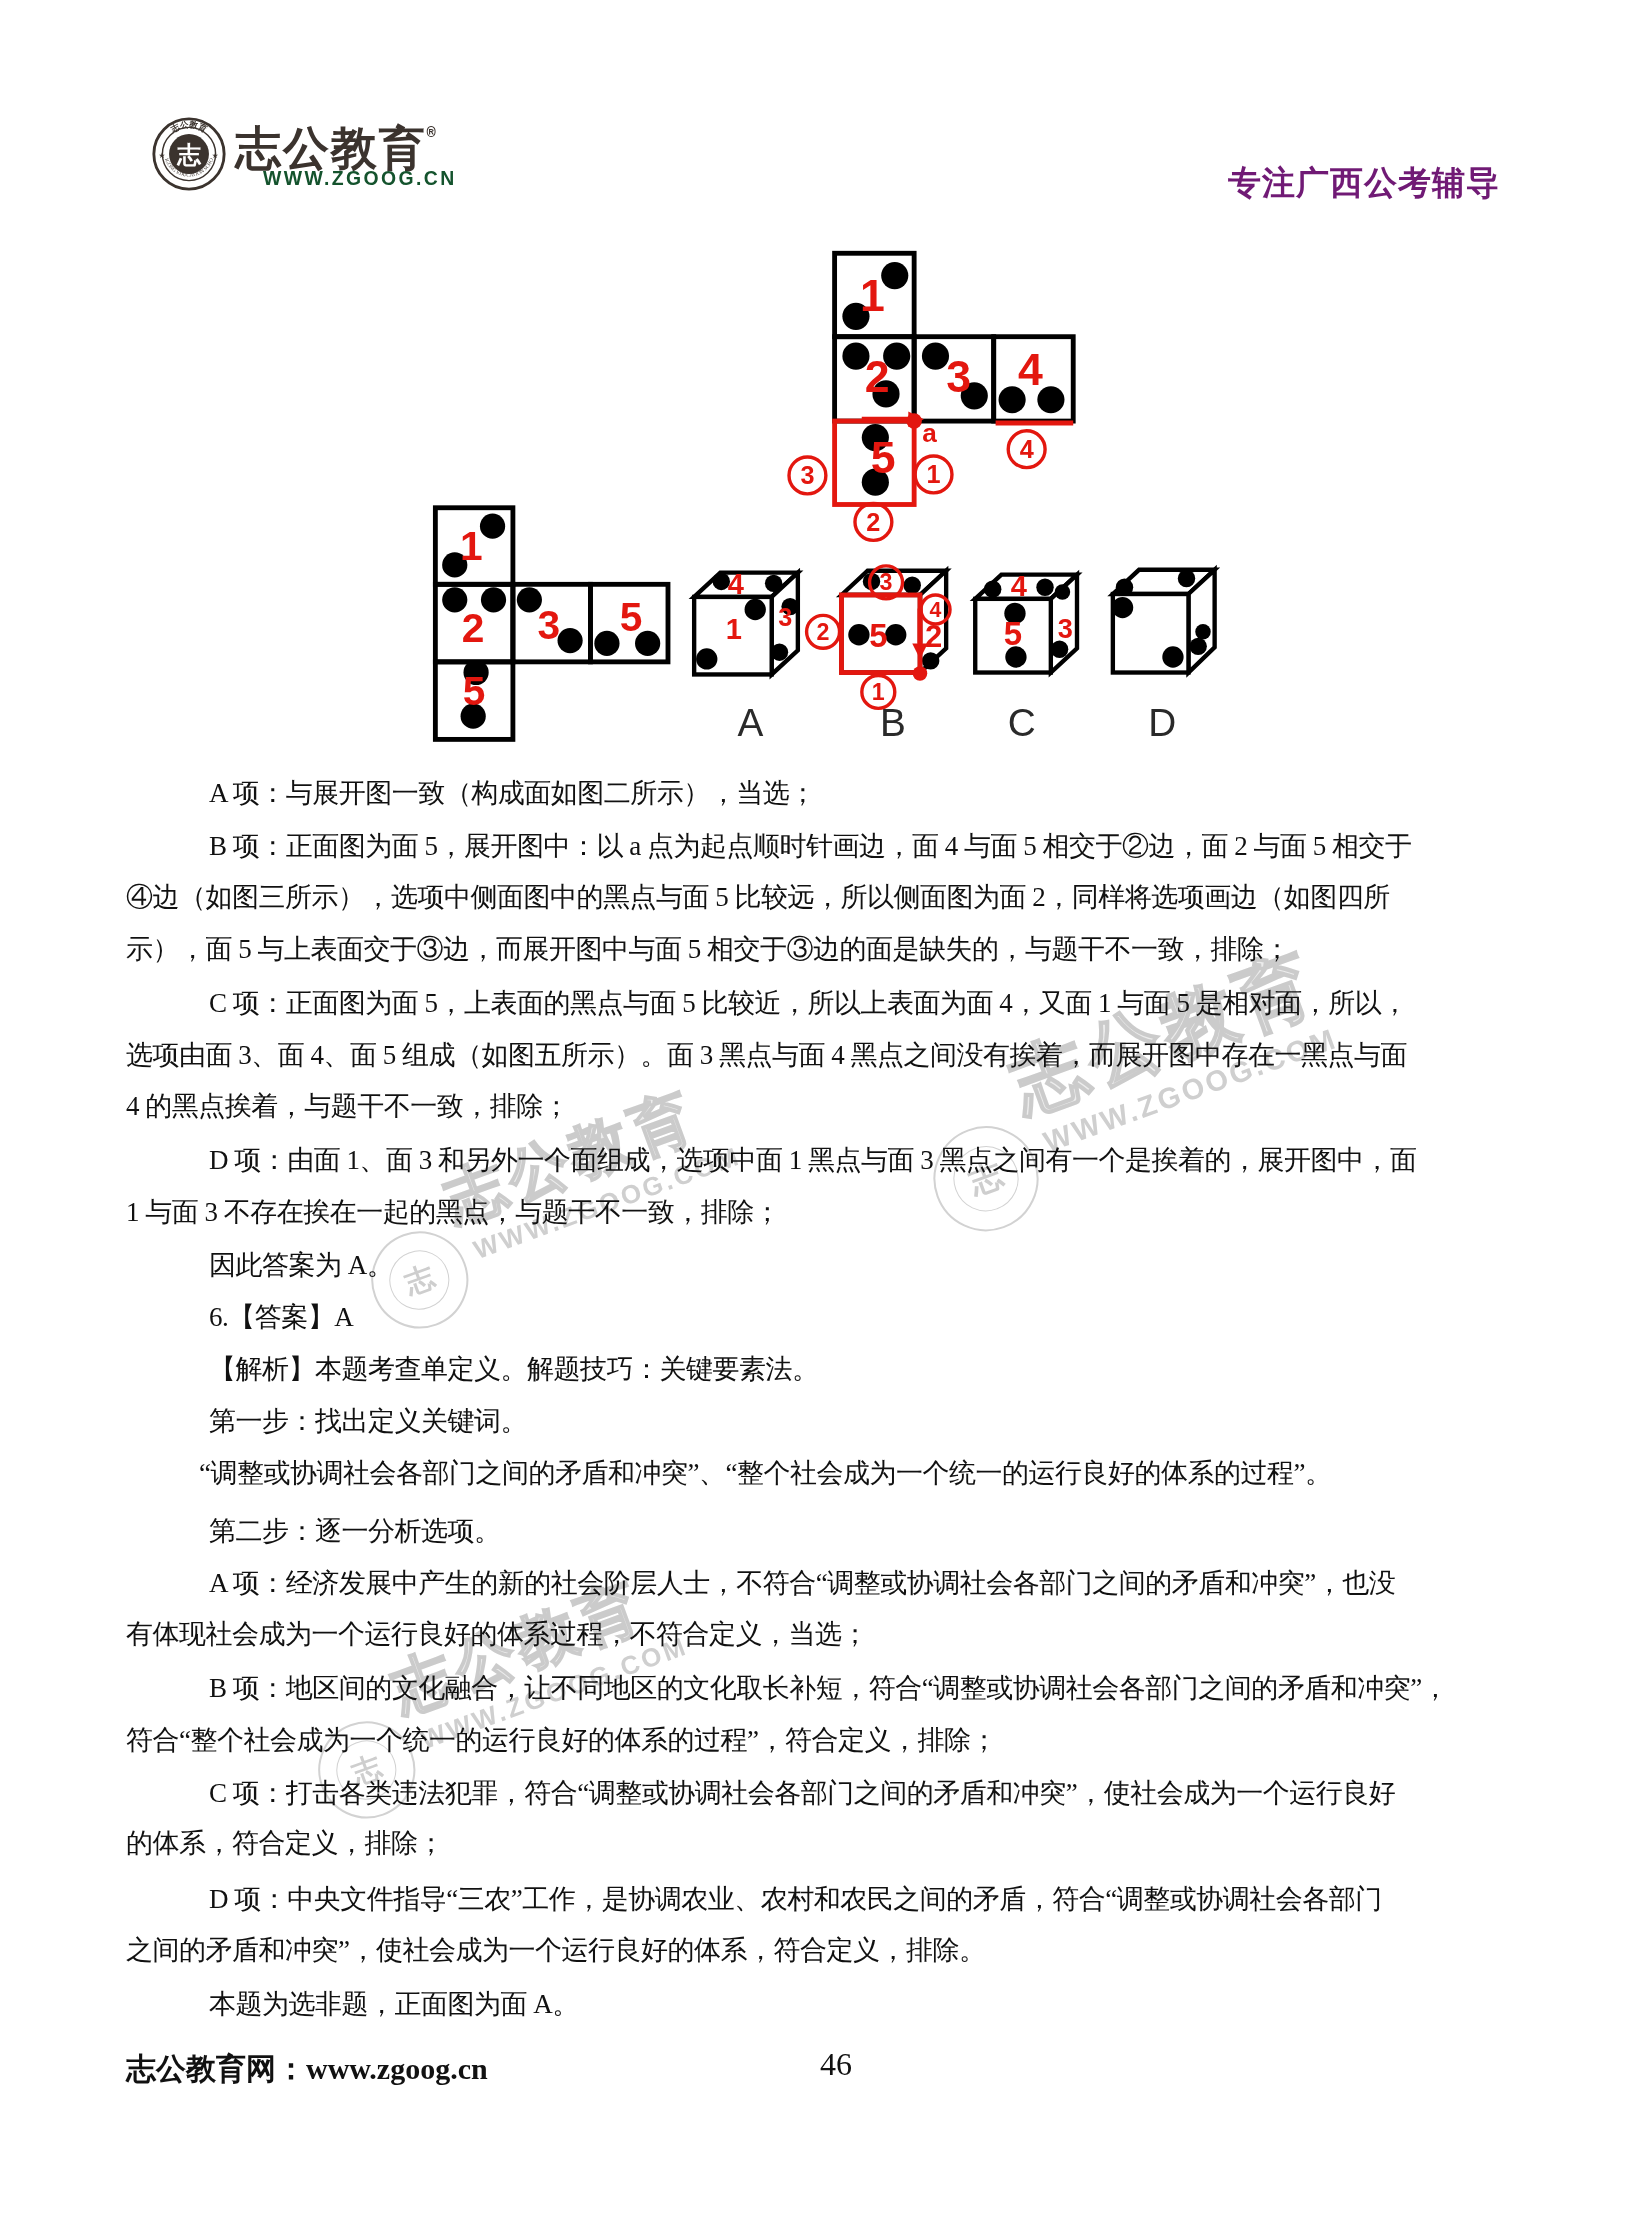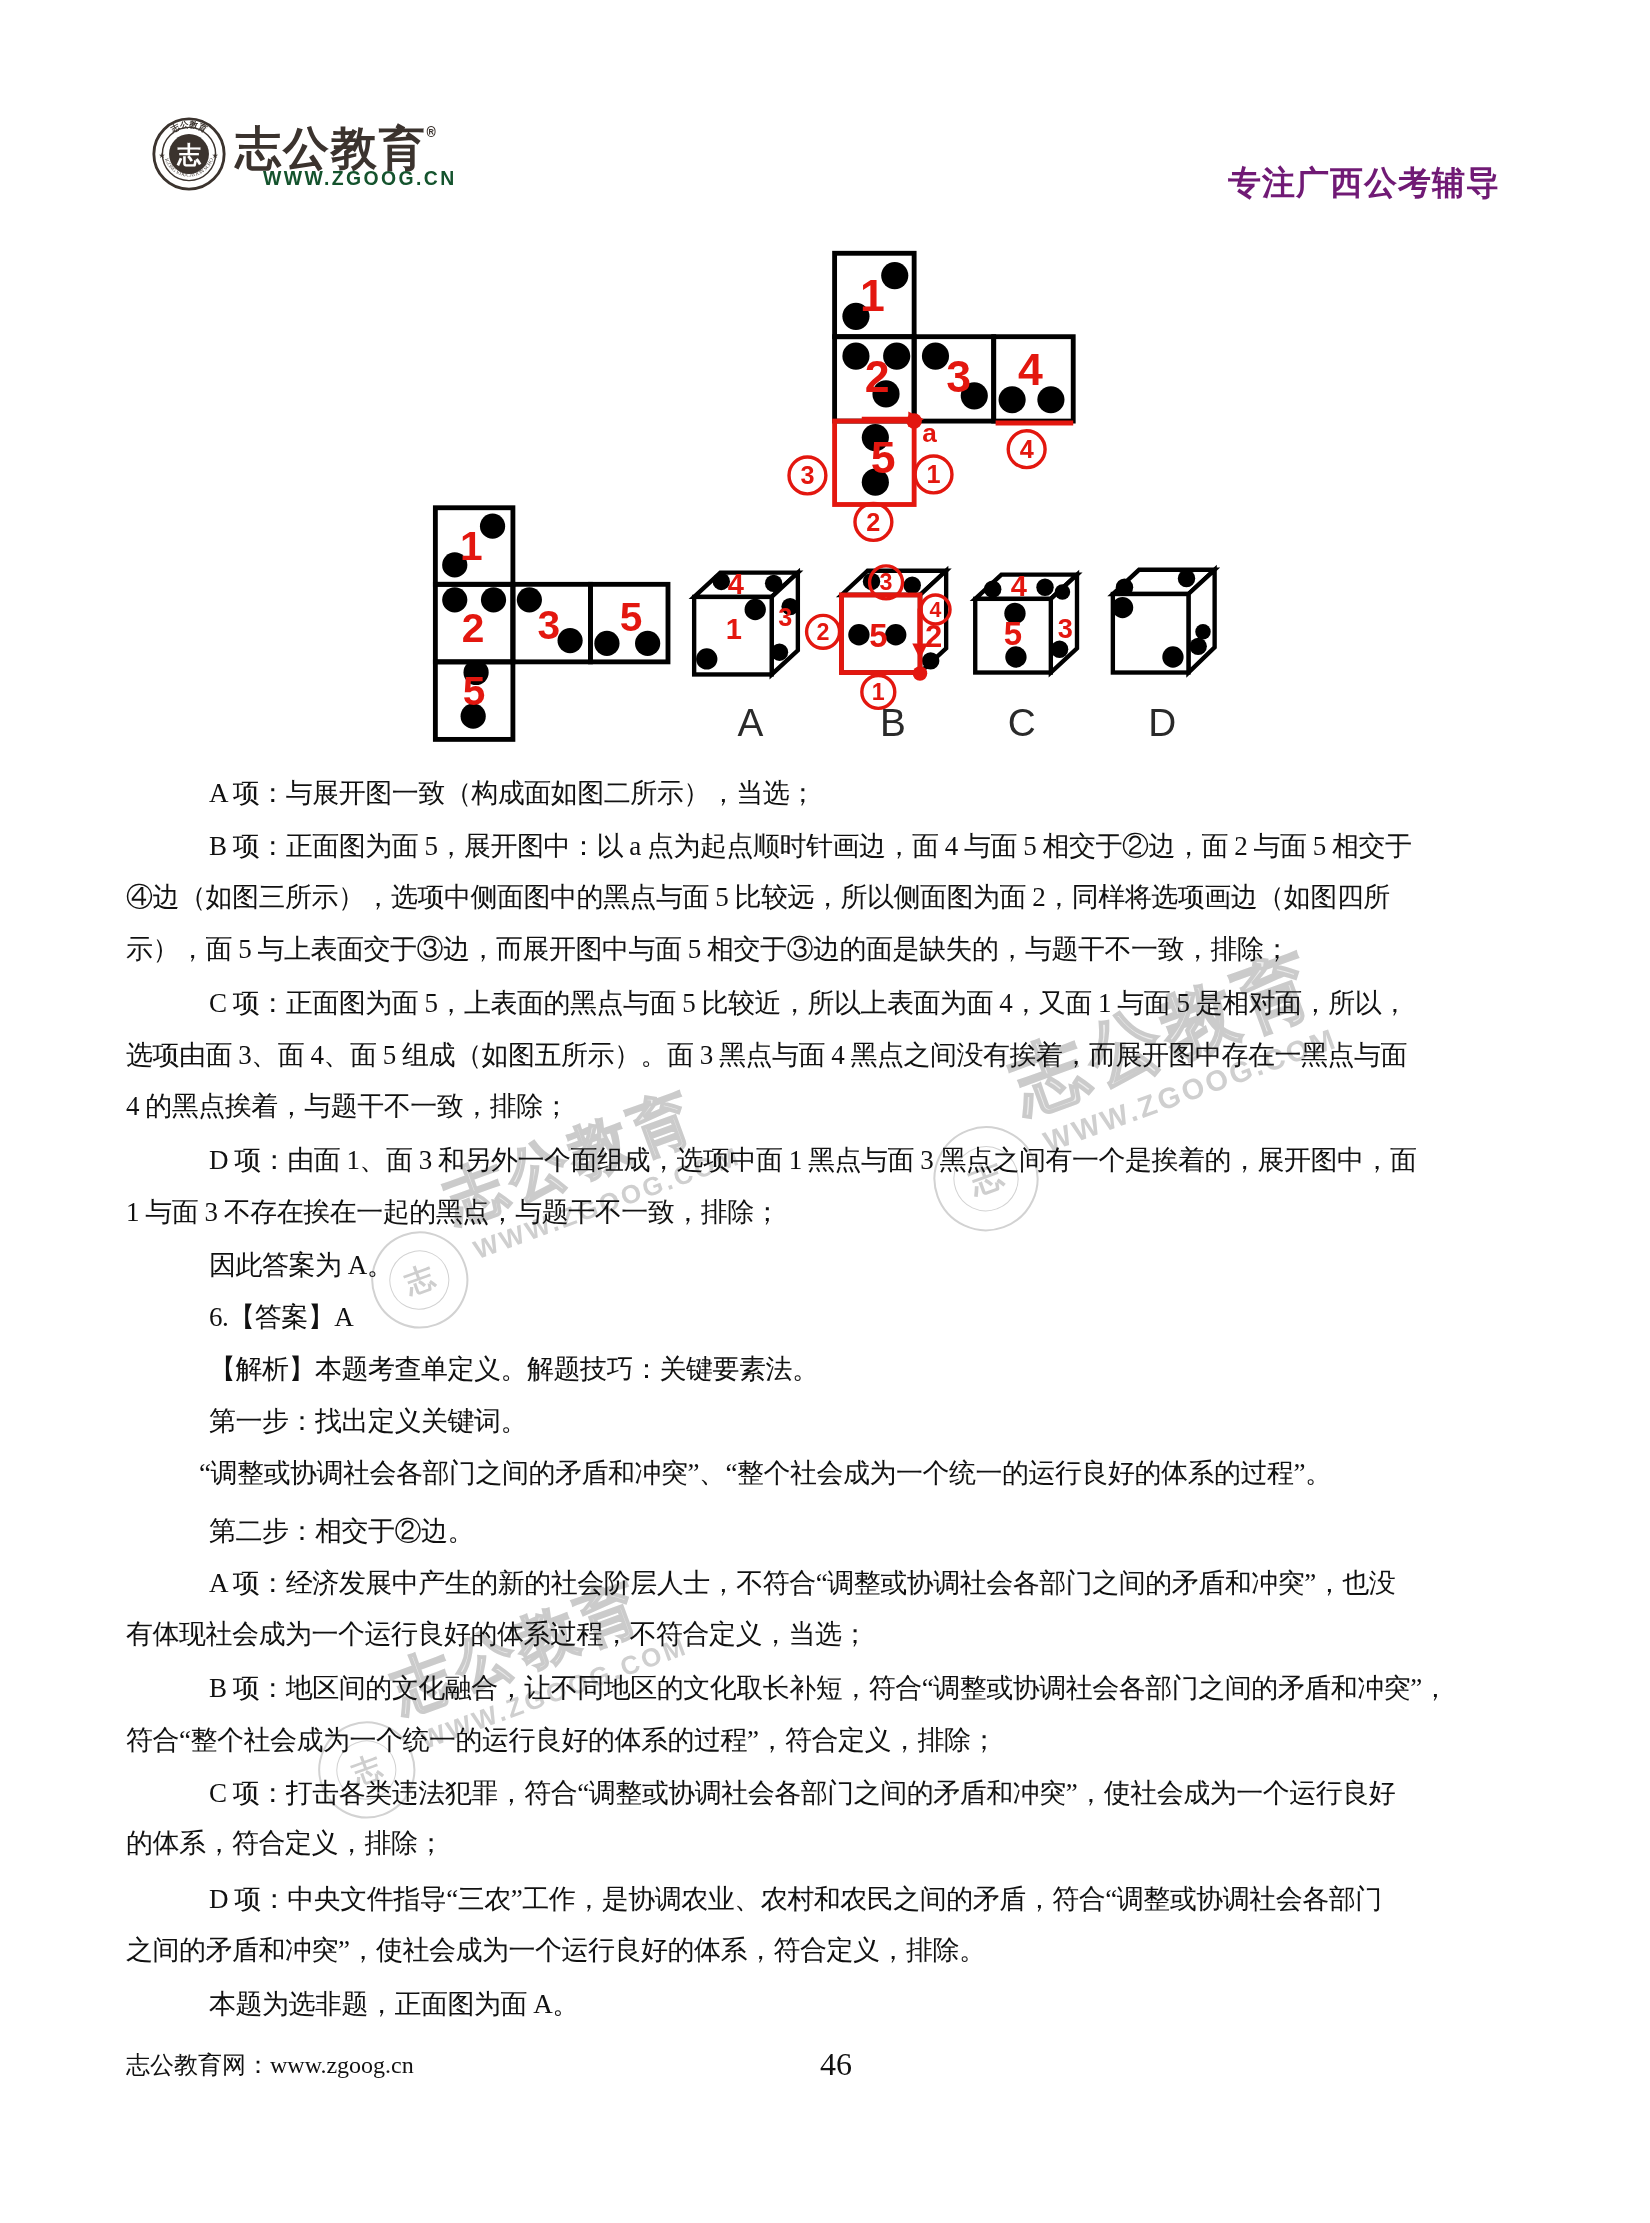--- a/index.html
+++ b/index.html
@@ -26,21 +26,21 @@
   .wm .wm-chars{position:absolute;font-weight:bold;color:#ececec;
       -webkit-text-stroke:1.9px #cbcbcb;letter-spacing:5.8px;white-space:nowrap;
       font-family:"Liberation Sans","DejaVu Sans",sans-serif;}
   .wm .wm-url{position:absolute;color:#cfcfcf;letter-spacing:2.9px;white-space:nowrap;
       font-family:"Liberation Sans","DejaVu Sans",sans-serif;font-weight:bold;}
   
   .fig{position:absolute;z-index:2;}
   
   .line{position:absolute;z-index:3;font-size:27px;letter-spacing:-0.5px;white-space:nowrap;line-height:33px;}
   
-  .footer-site{position:absolute;left:126px;top:2049px;font-size:24px;font-weight:normal;z-index:3;}
+  .footer-site{position:absolute;left:126px;top:2049px;font-size:30px;font-weight:bold;z-index:3;}
   .page-num{position:absolute;left:820px;top:2046px;font-size:32px;z-index:3;}
 </style>
 </head>
 <body>
 
 <svg class="hdr-seal" viewBox="0 0 80 80">
   <circle cx="40" cy="40" r="37" fill="none" stroke="#3b332e" stroke-width="3"></circle>
   <circle cx="40" cy="40" r="28" fill="none" stroke="#3b332e" stroke-width="1.5"></circle>
   <circle cx="40" cy="40" r="21" fill="#3b332e"></circle>
   <text x="40" y="49" text-anchor="middle" font-size="25" font-weight="bold" fill="#ffffff" font-family="Liberation Sans, DejaVu Sans, sans-serif">志</text>
@@ -278,21 +278,21 @@
 <div class="line" style="left:209px;top:987px;">C 项：正面图为面 5，上表面的黑点与面 5 比较近，所以上表面为面 4，又面 1 与面 5 是相对面，所以，</div>
 <div class="line" style="left:126px;top:1039px;">选项由面 3、面 4、面 5 组成（如图五所示）。面 3 黑点与面 4 黑点之间没有挨着，而展开图中存在一黑点与面</div>
 <div class="line" style="left:126px;top:1090px;">4 的黑点挨着，与题干不一致，排除；</div>
 <div class="line" style="left:209px;top:1144px;">D 项：由面 1、面 3 和另外一个面组成，选项中面 1 黑点与面 3 黑点之间有一个是挨着的，展开图中，面</div>
 <div class="line" style="left:126px;top:1196px;">1 与面 3 不存在挨在一起的黑点，与题干不一致，排除；</div>
 <div class="line" style="left:209px;top:1249px;">因此答案为 A。</div>
 <div class="line" style="left:209px;top:1301px;">6.【答案】A</div>
 <div class="line" style="left:209px;top:1353px;">【解析】本题考查单定义。解题技巧：关键要素法。</div>
 <div class="line" style="left:209px;top:1405px;text-align:center;">第一步：找出定义关键词。</div>
 <div class="line" style="left:199px;top:1457px;">“调整或协调社会各部门之间的矛盾和冲突”、“整个社会成为一个统一的运行良好的体系的过程”。</div>
-<div class="line" style="left:209px;top:1515px;">第二步：相交于②边。</div>
+<div class="line" style="left:209px;top:1515px;">第二步：逐一分析选项。</div>
 <div class="line" style="left:209px;top:1567px;">A 项：经济发展中产生的新的社会阶层人士，不符合“调整或协调社会各部门之间的矛盾和冲突”，也没</div>
 <div class="line" style="left:126px;top:1618px;">有体现社会成为一个运行良好的体系过程，不符合定义，当选；</div>
 <div class="line" style="left:209px;top:1672px;">B 项：地区间的文化融合，让不同地区的文化取长补短，符合“调整或协调社会各部门之间的矛盾和冲突”，</div>
 <div class="line" style="left:126px;top:1724px;">符合“整个社会成为一个统一的运行良好的体系的过程”，符合定义，排除；</div>
 <div class="line" style="left:209px;top:1777px;">C 项：打击各类违法犯罪，符合“调整或协调社会各部门之间的矛盾和冲突”，使社会成为一个运行良好</div>
 <div class="line" style="left:126px;top:1827px;">的体系，符合定义，排除；</div>
 <div class="line" style="left:209px;top:1883px;">D 项：中央文件指导“三农”工作，是协调农业、农村和农民之间的矛盾，符合“调整或协调社会各部门</div>
 <div class="line" style="left:126px;top:1934px;">之间的矛盾和冲突”，使社会成为一个运行良好的体系，符合定义，排除。</div>
 <div class="line" style="left:209px;top:1988px;">本题为选非题，正面图为面 A。</div>
 

